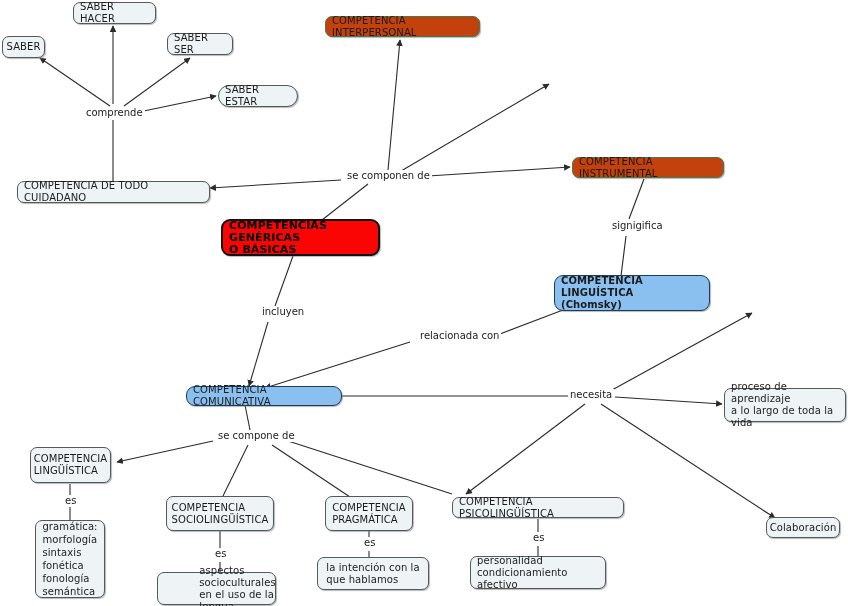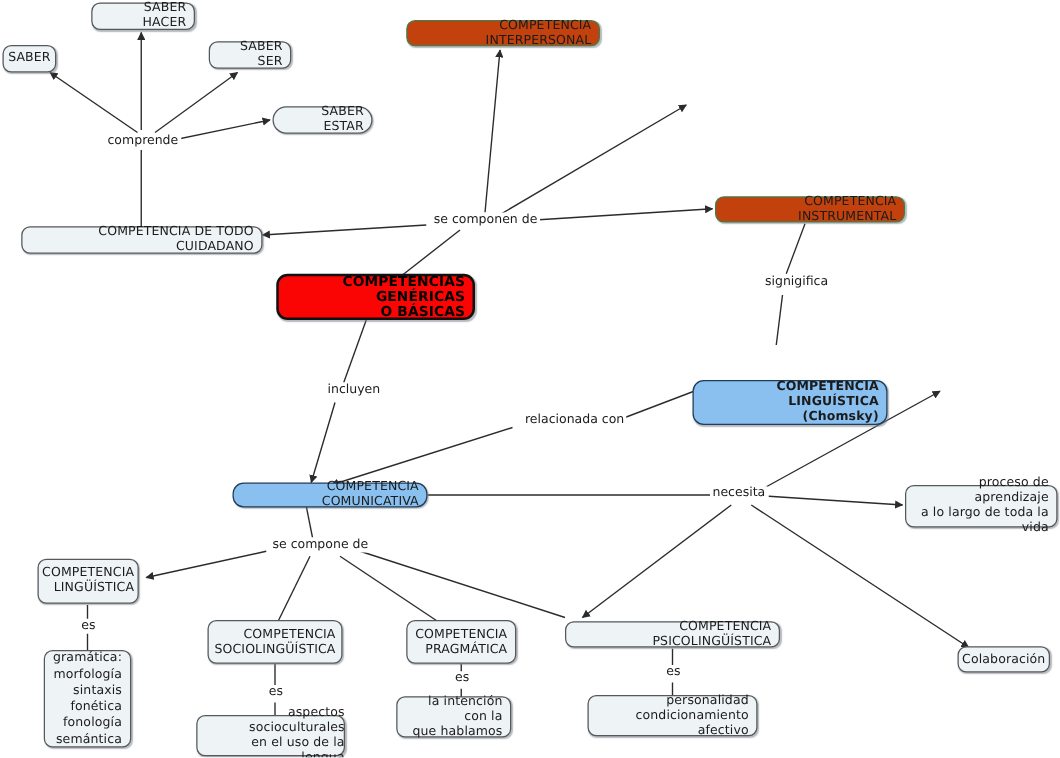--- a/index.html
+++ b/index.html
@@ -25,21 +25,21 @@
     width: 848px;
     height: 606px;
     pointer-events: none;
   }
   .node {
     position: absolute;
     box-sizing: border-box;
     display: flex;
     align-items: center;
     justify-content: center;
-    text-align: right;
+    text-align: left;
     border: 1px solid #55595c;
     border-radius: 7px;
     background: #eef3f6;
     color: #1b1b1b;
     font-size: 10px;
     line-height: 12px;
     letter-spacing: 0.1px;
     padding: 2px 6px;
     box-shadow: 1px 1px 1px rgba(120,128,134,0.55);
     white-space: pre-line;
@@ -60,21 +60,20 @@
     color: #000000;
   }
   .node.blue {
     background: #89c0f0;
     border-color: #1f3c59;
     border-radius: 9px;
   }
   .node.blue.bold {
     font-weight: bold;
     font-size: 10px;
-    margin-top: 29px;
   }
   .node.tall {
     line-height: 13px;
   }
   .link-label {
     position: absolute;
     font-size: 10px;
     line-height: 12px;
     color: #1b1b1b;
     background: #ffffff;
@@ -188,21 +187,21 @@
 
   <div class="node" style="left:166px; top:496px; width:108px; height:35px;">COMPETENCIA
 SOCIOLINGÜÍSTICA</div>
 
   <div class="node" style="left:157px; top:572px; width:119px; height:33px;padding-left:48px;">aspectos socioculturales
 en el uso de la lengua</div>
 
   <div class="node" style="left:325px; top:496px; width:88px; height:35px;">COMPETENCIA
 PRAGMÁTICA</div>
 
-  <div class="node" style="left:317px; top:557px; width:92px; height:33px;">la intención con la
+  <div class="node" style="left:317px; top:557px; width:112px; height:33px;">la intención con la
 que hablamos</div>
 
   <div class="node" style="left:452px; top:497px; width:172px; height:21px;">COMPETENCIA PSICOLINGÜÍSTICA</div>
 
   <div class="node" style="left:470px; top:556px; width:136px; height:33px;">personalidad
 condicionamiento afectivo</div>
 
   <div class="link-label" style="left:84px; top:107px;">comprende</div>
 
   <div class="link-label" style="left:345px; top:170px;">se componen de</div>

